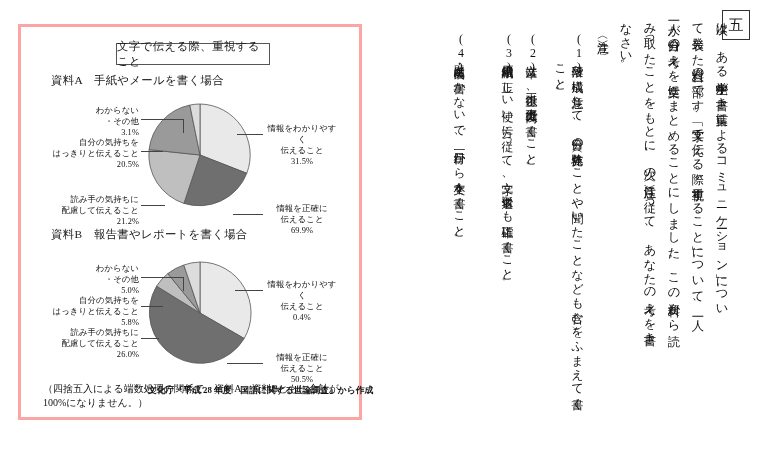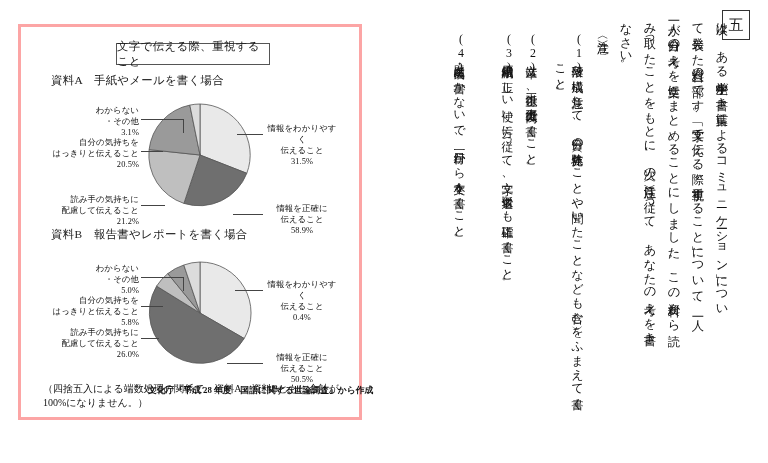--- a/index.html
+++ b/index.html
@@ -182,21 +182,21 @@
     <div class="callout right" style="left:243px; top:96px; width:76px;">
       <span>情報をわかりやすく</span><br>
       <span>伝えること</span>
       <span class="pct">31.5%</span>
     </div>
     <div class="leader" style="left:216px; top:107px; width:26px;"></div>
 
     <div class="callout right" style="left:243px; top:176px; width:76px;">
       <span>情報を正確に</span><br>
       <span>伝えること</span>
-      <span class="pct">58.9%</span>
+      <span class="pct">69.9%</span>
     </div>
     <div class="leader" style="left:212px; top:187px; width:30px;"></div>
 
     <div class="callout rightal" style="left:22px; top:167px; width:96px;">
       <span>読み手の気持ちに</span><br>
       <span>配慮して伝えること</span>
       <span class="pct">21.2%</span>
     </div>
     <div class="leader" style="left:120px; top:178px; width:24px;"></div>
 

